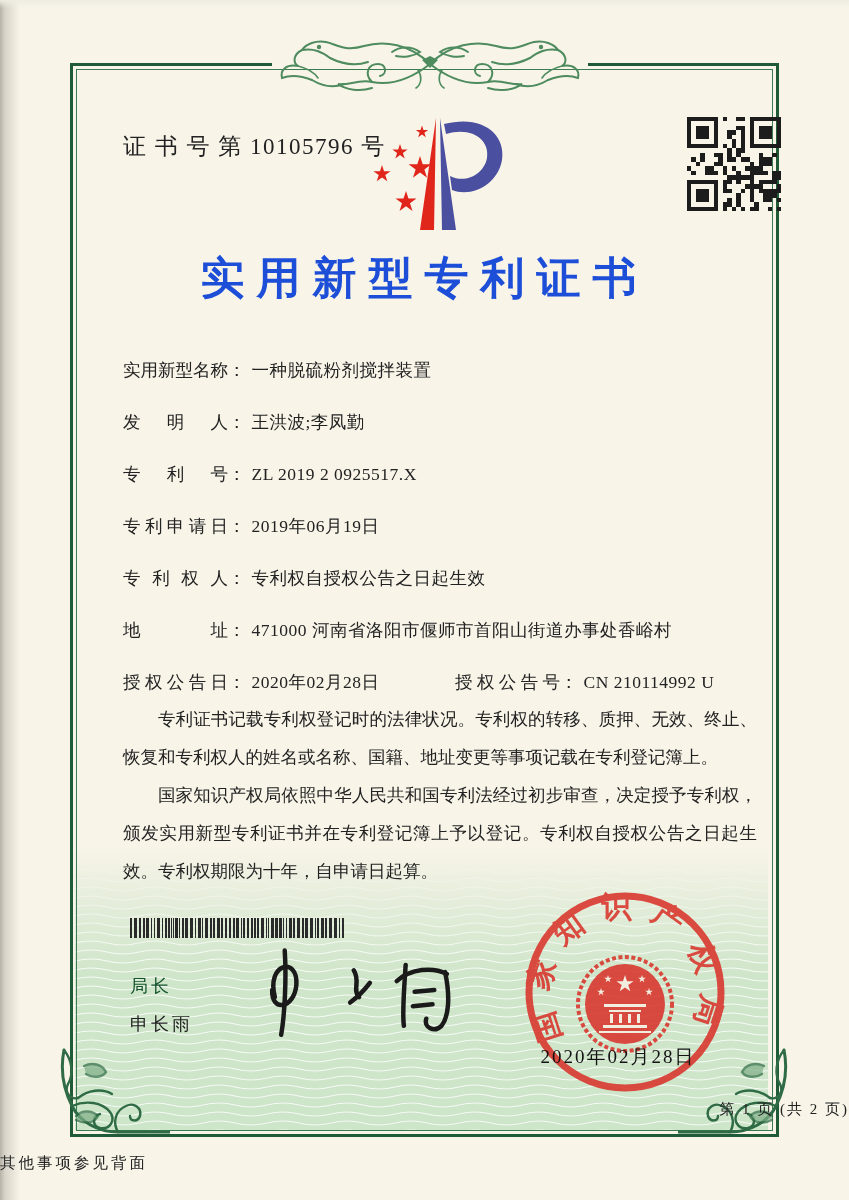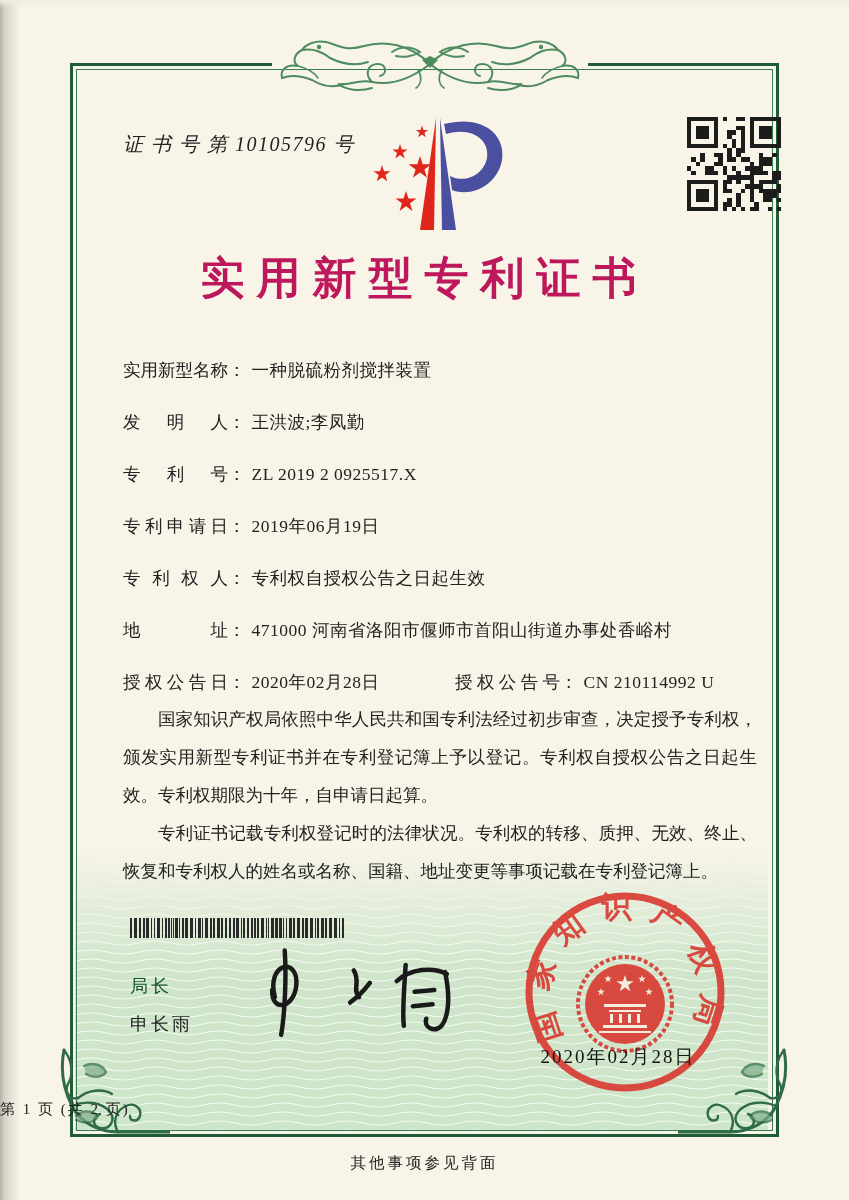--- a/index.html
+++ b/index.html
@@ -20,27 +20,27 @@
   .frame-inner{position:absolute;left:3px;top:3px;right:3px;bottom:3px;
     border:1px solid #3a7b52;}
 
   
   .green-band{position:absolute;left:75px;top:848px;width:693px;height:282px;overflow:hidden;
     background:linear-gradient(to bottom,rgba(207,230,203,0) 0%,rgba(207,230,203,.55) 22%,rgba(203,228,199,.9) 45%,#cde5c9 100%);}
   .green-band svg{position:absolute;left:0;top:0;
     -webkit-mask-image:linear-gradient(to bottom,transparent 0,rgba(0,0,0,.5) 18%,#000 40%);
     mask-image:linear-gradient(to bottom,transparent 0,rgba(0,0,0,.5) 18%,#000 40%);}
 
-  .cert-no{position:absolute;left:123px;top:131px;font-size:20px;letter-spacing:1.5px;color:#222;font-style:italic;}
+  .cert-no{position:absolute;left:123px;top:131px;font-size:23px;letter-spacing:1.5px;color:#222;}
 
   .logo{position:absolute;left:360px;top:112px;}
   .qr{position:absolute;left:687px;top:117px;width:94px;height:94px;}
 
   .title{position:absolute;left:0;top:249px;width:849px;text-align:center;
-    font-size:44px;font-weight:700;letter-spacing:12px;color:#be185d;}
+    font-size:44px;font-weight:700;letter-spacing:12px;color:#1d4ed8;}
 
   .frow{position:absolute;left:123px;width:648px;height:26px;font-size:17.5px;color:#222;}
   .flabel{display:inline-block;width:105px;text-align:justify;text-align-last:justify;vertical-align:top;}
   .fcolon{display:inline-block;margin-right:6px;}
   .fvalue{letter-spacing:.5px;text-align:center;}
   .grant-group{position:absolute;left:332px;top:0;white-space:nowrap;}
 
   .body-text{position:absolute;left:123px;top:700px;width:634px;
     font-size:17.5px;line-height:38px;text-align:justify;color:#222;}
   .body-text p{margin:0;text-indent:2em;}
@@ -48,23 +48,23 @@
   .barcode{position:absolute;left:130px;top:918px;width:215px;height:20px;}
 
   .signer-title{position:absolute;left:130px;top:974px;font-size:18px;letter-spacing:3px;color:#14532d;}
   .signer-name{position:absolute;left:130px;top:1012px;font-size:18px;letter-spacing:3px;color:#222;font-family:Liberation Mono, monospace;}
   .signature{position:absolute;left:248px;top:942px;}
 
   .seal{position:absolute;left:513px;top:878px;}
   .seal-date{position:absolute;left:518px;top:1044px;width:200px;text-align:center;
     font-size:19px;letter-spacing:2px;color:#141414;}
 
-  .page-indicator{position:absolute;left:0;top:1100px;width:849px;text-align:left;
+  .page-indicator{position:absolute;left:0;top:1100px;width:849px;text-align:right;
     font-size:15px;letter-spacing:2px;color:#222;}
-  .back-note{position:absolute;left:0;top:1153px;width:849px;text-align:center;
+  .back-note{position:absolute;left:0;top:1153px;width:849px;text-align:left;
     font-size:15.5px;letter-spacing:3px;color:#222;}
 
   .ornament-top{position:absolute;left:272px;top:34px;}
   .ornament-bl{position:absolute;left:58px;top:1048px;}
   .ornament-br{position:absolute;left:678px;top:1048px;}
 </style>
 </head>
 <body>
 
 <div class="scan-edge"></div>
@@ -389,22 +389,22 @@
   <span class="flabel">地址</span><span class="fcolon">：</span><span class="fvalue">471000 河南省洛阳市偃师市首阳山街道办事处香峪村</span>
 </div>
 <div class="frow" style="top:670px;position:absolute">
   <span class="flabel">授权公告日</span><span class="fcolon">：</span><span class="fvalue">2020年02月28日</span>
   <span class="grant-group">
     <span class="flabel">授权公告号</span><span class="fcolon">：</span><span class="fvalue">CN 210114992 U</span>
   </span>
 </div>
 
 <div class="body-text">
+  <p>专利证书记载专利权登记时的法律状况。专利权的转移、质押、无效、终止、恢复和专利权人的姓名或名称、国籍、地址变更等事项记载在专利登记簿上。</p>
   <p>国家知识产权局依照中华人民共和国专利法经过初步审查，决定授予专利权，颁发实用新型专利证书并在专利登记簿上予以登记。专利权自授权公告之日起生效。专利权期限为十年，自申请日起算。</p>
-  <p>专利证书记载专利权登记时的法律状况。专利权的转移、质押、无效、终止、恢复和专利权人的姓名或名称、国籍、地址变更等事项记载在专利登记簿上。</p>
 </div>
 
 <div class="barcode"><svg width="215" height="20" shape-rendering="crispEdges">
       <g fill="#2a2a2a">
         <rect x="0" y="0" width="2" height="20"></rect>
         <rect x="4" y="0" width="3" height="20"></rect>
         <rect x="9" y="0" width="2" height="20"></rect>
         <rect x="13" y="0" width="2" height="20"></rect>
         <rect x="16" y="0" width="3" height="20"></rect>
         <rect x="21" y="0" width="1" height="20"></rect>

